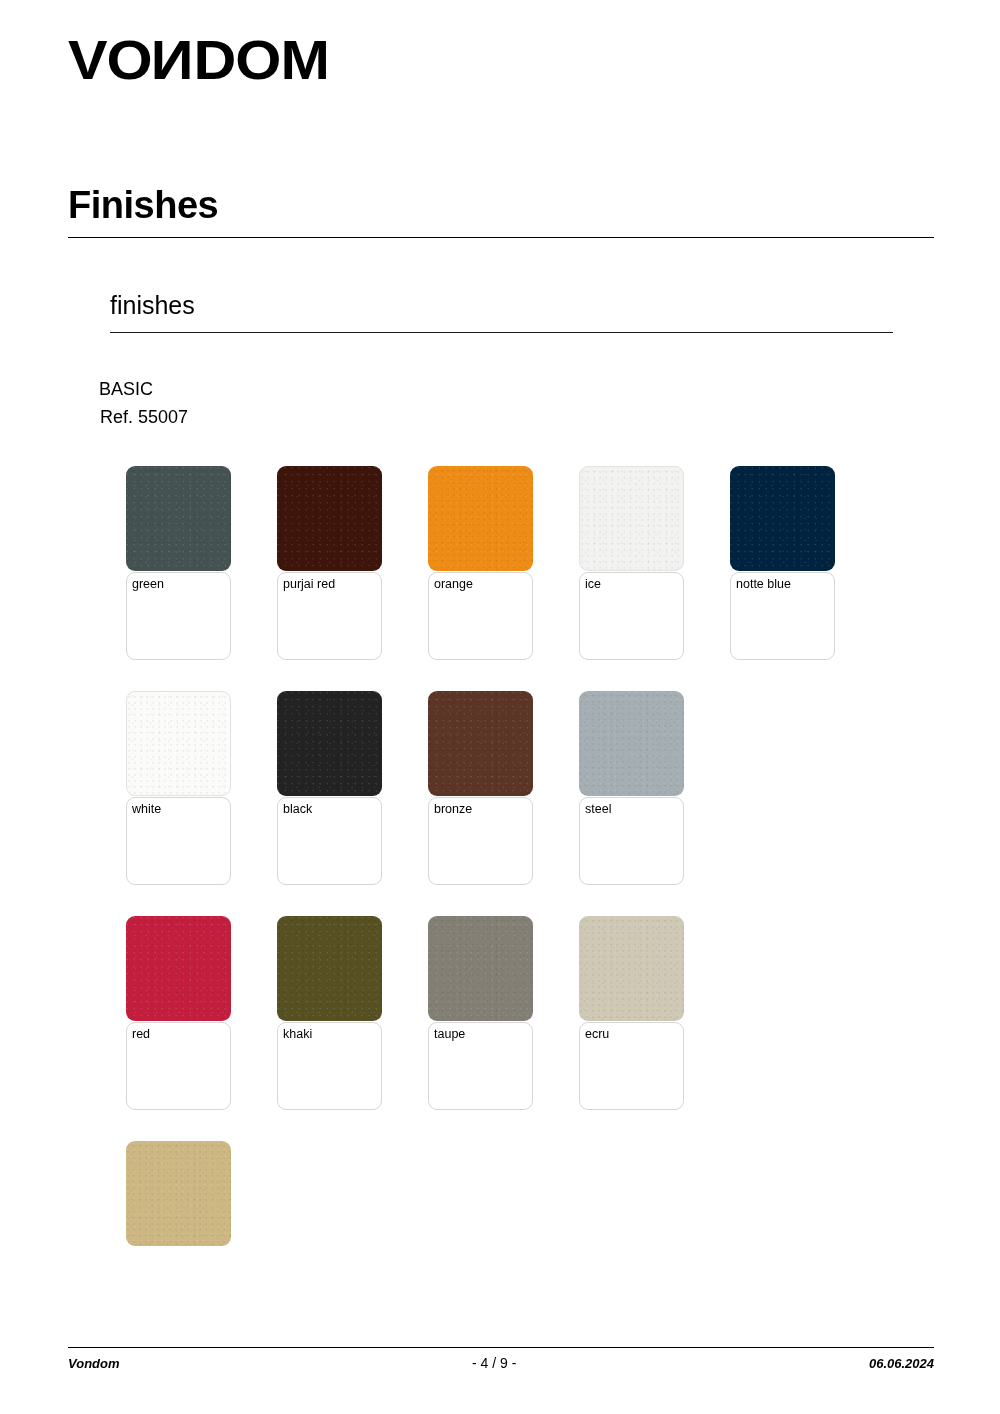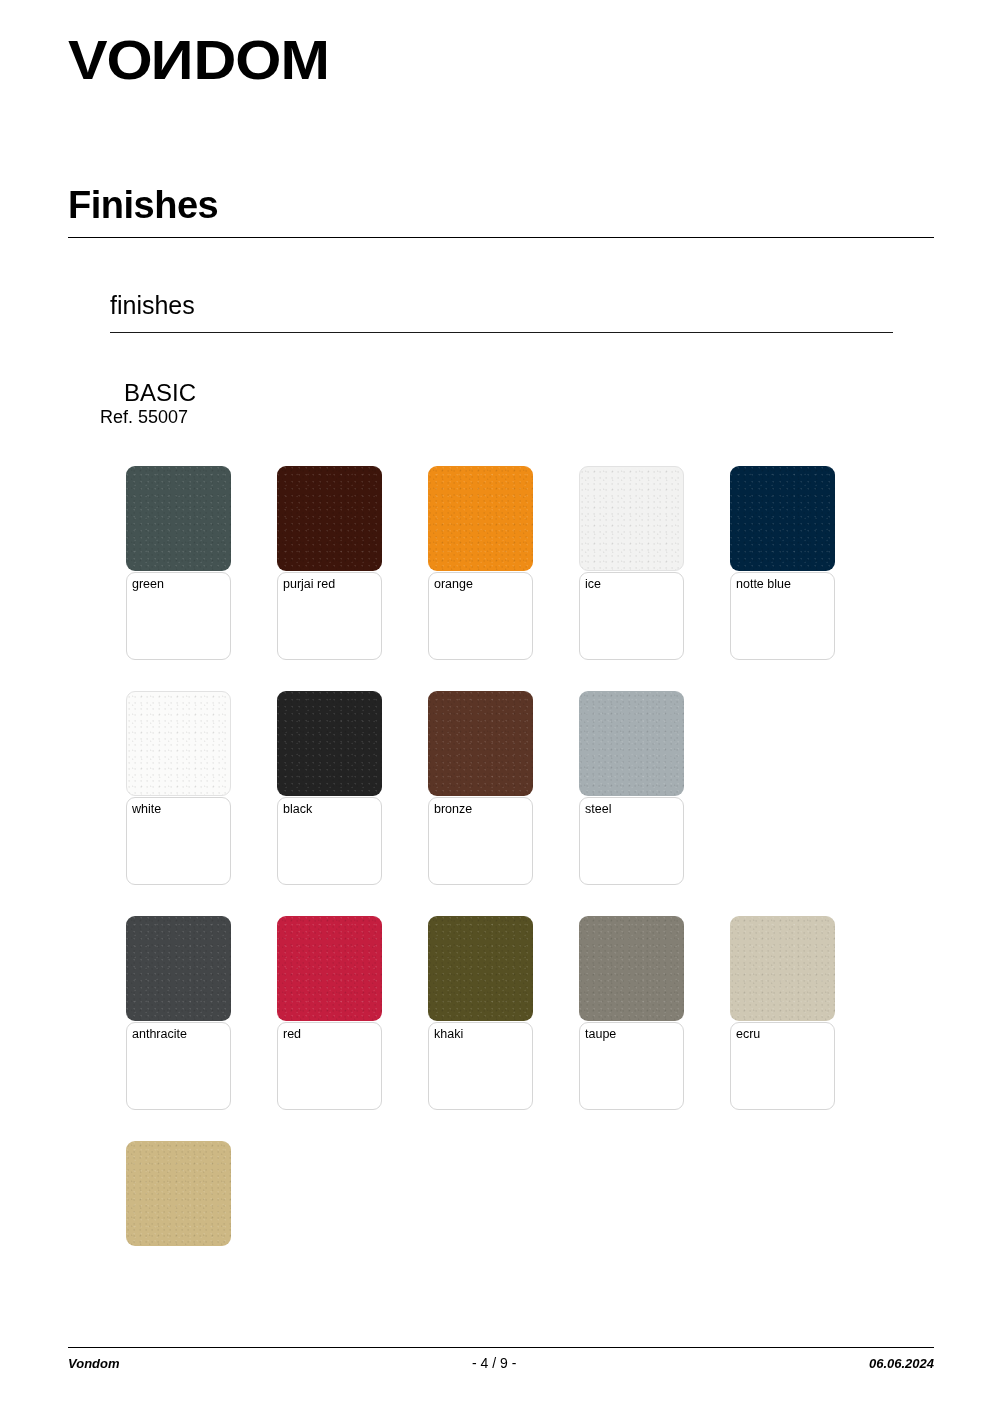--- a/index.html
+++ b/index.html
@@ -77,23 +77,23 @@
     position: absolute;
     left: 110px;
     top: 332px;
     width: 783px;
     height: 0;
     border-top: 1.1px solid #1a1a1a;
   }
 
   .group-name {
     position: absolute;
-    left: 124px;
+    left: 99px;
     top: 376px;
-    font-size: 24px;
+    font-size: 18px;
     line-height: 1.45;
   }
   .group-ref {
     position: absolute;
     left: 100px;
     top: 404px;
     font-size: 18px;
     line-height: 1.45;
   }
 
@@ -268,26 +268,20 @@
       <div class="cell">
         <div class="swatch" style="background-color: rgb(165, 174, 178);"></div>
         <div class="label-box">
           <div class="label-text">steel</div>
         </div>
       </div>
     </div>
 
     <div class="grid-row">
       <div class="cell">
-        <div class="swatch" style="background-color: rgb(67, 70, 72);"></div>
-        <div class="label-box">
-          <div class="label-text">anthracite</div>
-        </div>
-      </div>
-      <div class="cell">
         <div class="swatch" style="background-color: rgb(196, 30, 63);"></div>
         <div class="label-box">
           <div class="label-text">red</div>
         </div>
       </div>
       <div class="cell">
         <div class="swatch" style="background-color: rgb(86, 80, 35);"></div>
         <div class="label-box">
           <div class="label-text">khaki</div>
         </div>

